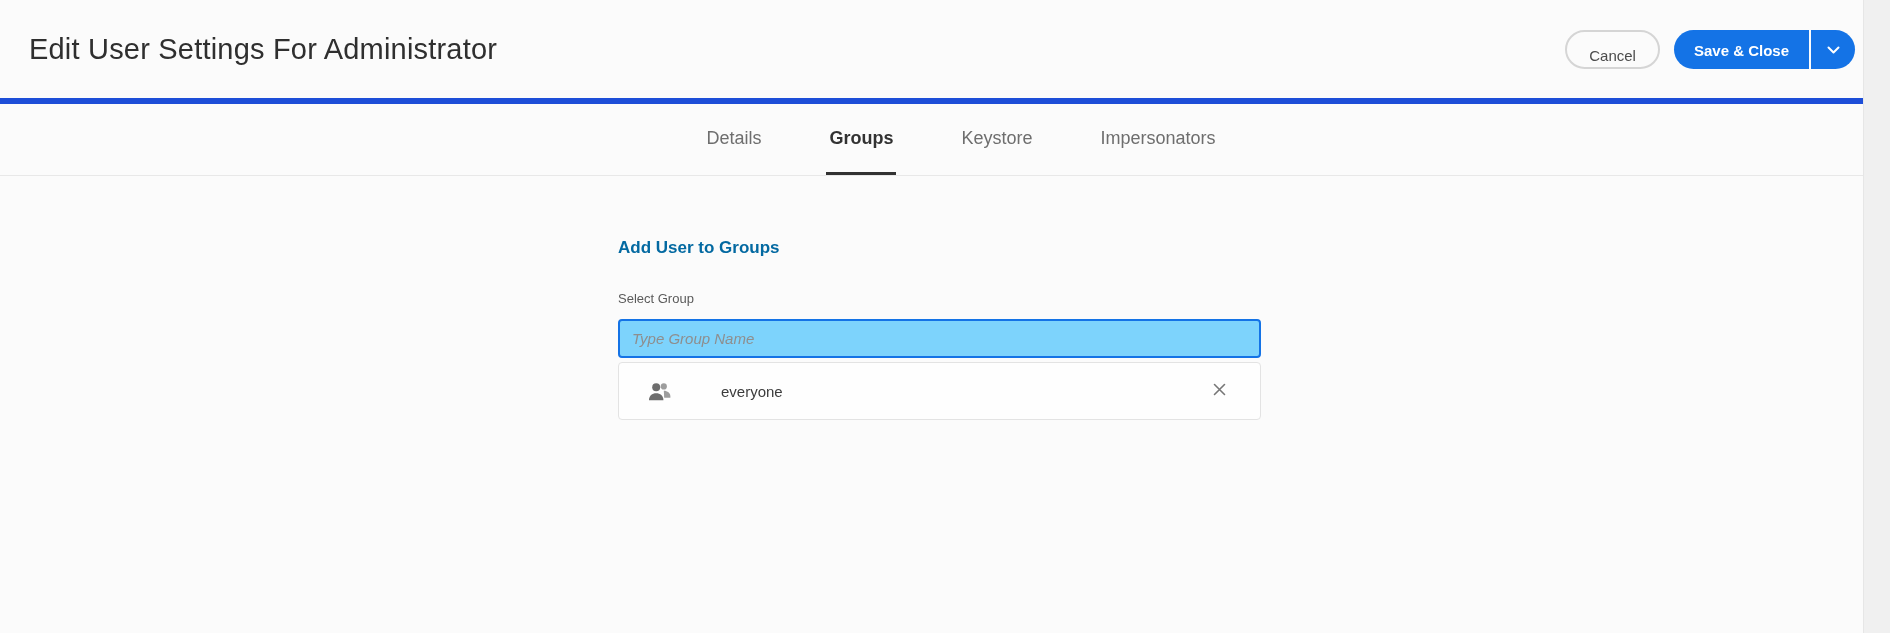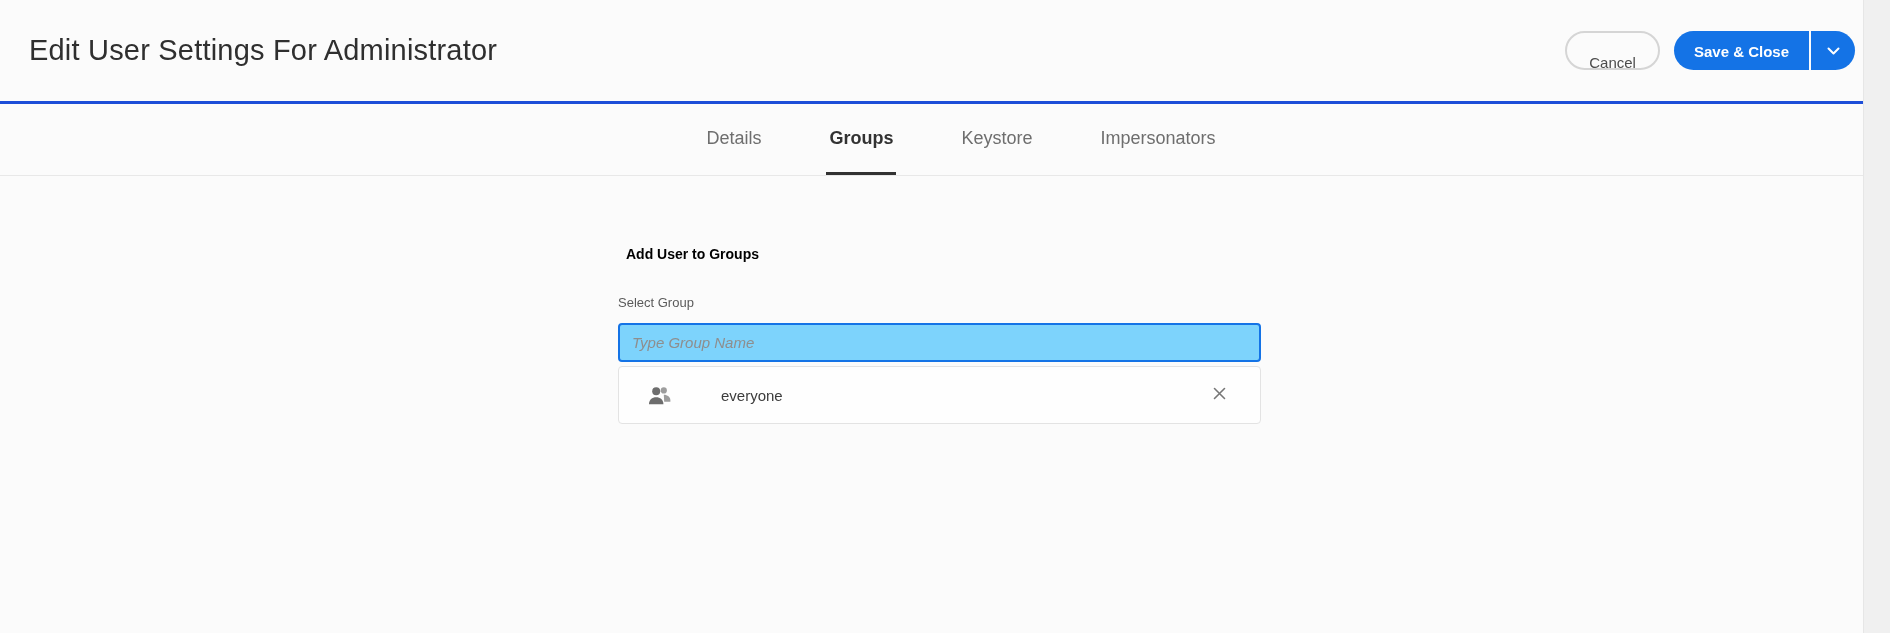--- a/index.html
+++ b/index.html
@@ -11,30 +11,30 @@
     overflow: hidden;
   }
   .page { position: relative; width: 1890px; height: 633px; background: #fbfbfb; overflow: hidden; }
 
   
   .header {
     height: 104px;
     display: flex; align-items: center; justify-content: space-between;
     padding: 0 35px 0 29px;
     box-sizing: border-box;
-    border-bottom: 3px solid #1d4ed8;
+    border-bottom: 6px solid #1d4ed8;
   }
   .page-title {
     margin: 0;
     font-size: 29px; font-weight: 400; color: #2f2f2f;
     letter-spacing: 0.2px;
   }
   .actions { display: flex; align-items: center; gap: 14px; }
   .btn-quiet {
-    height: 39px; padding: 12px 22px;
+    height: 39px; padding: 6px 22px;
     border: 2px solid #d5d5d5; border-radius: 20px;
     background: transparent; color: #4b4b4b;
     font-size: 15px; font-family: inherit; font-weight: 400;
     cursor: pointer; line-height: 35px;
   }
   .split { display: flex; align-items: center; }
   .btn-cta {
     height: 39px; padding: 12px 20px;
     border: none; border-radius: 20px 0 0 20px;
     background: #1473e6; color: #ffffff;
@@ -67,22 +67,22 @@
     margin-left: 32px;
   }
   .tab.active {
     color: #323232; font-weight: bold;
     border-bottom-color: #323232;
   }
 
   
   .content { margin-left: 618px; width: 643px; }
   .section-heading {
-    margin: 8px;
-    font-size: 14px; font-weight: bold; color: #000000;
+    margin: 0;
+    font-size: 17px; font-weight: bold; color: #0369a1;
   }
   .add-heading { padding-top: 62px; }
   .field-label {
     display: block; margin-top: 33px;
     font-size: 13px; color: #5a5a5a;
   }
   .group-input {
     display: block;
     margin-top: 13px;
     width: 100%; height: 39px;

